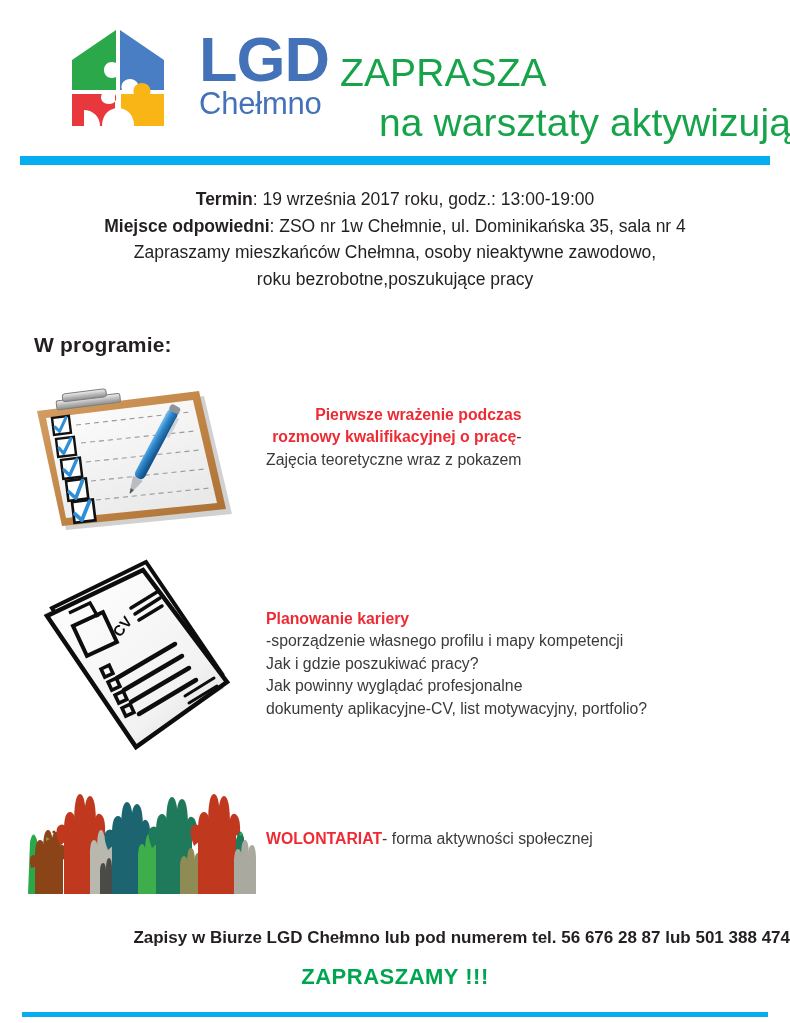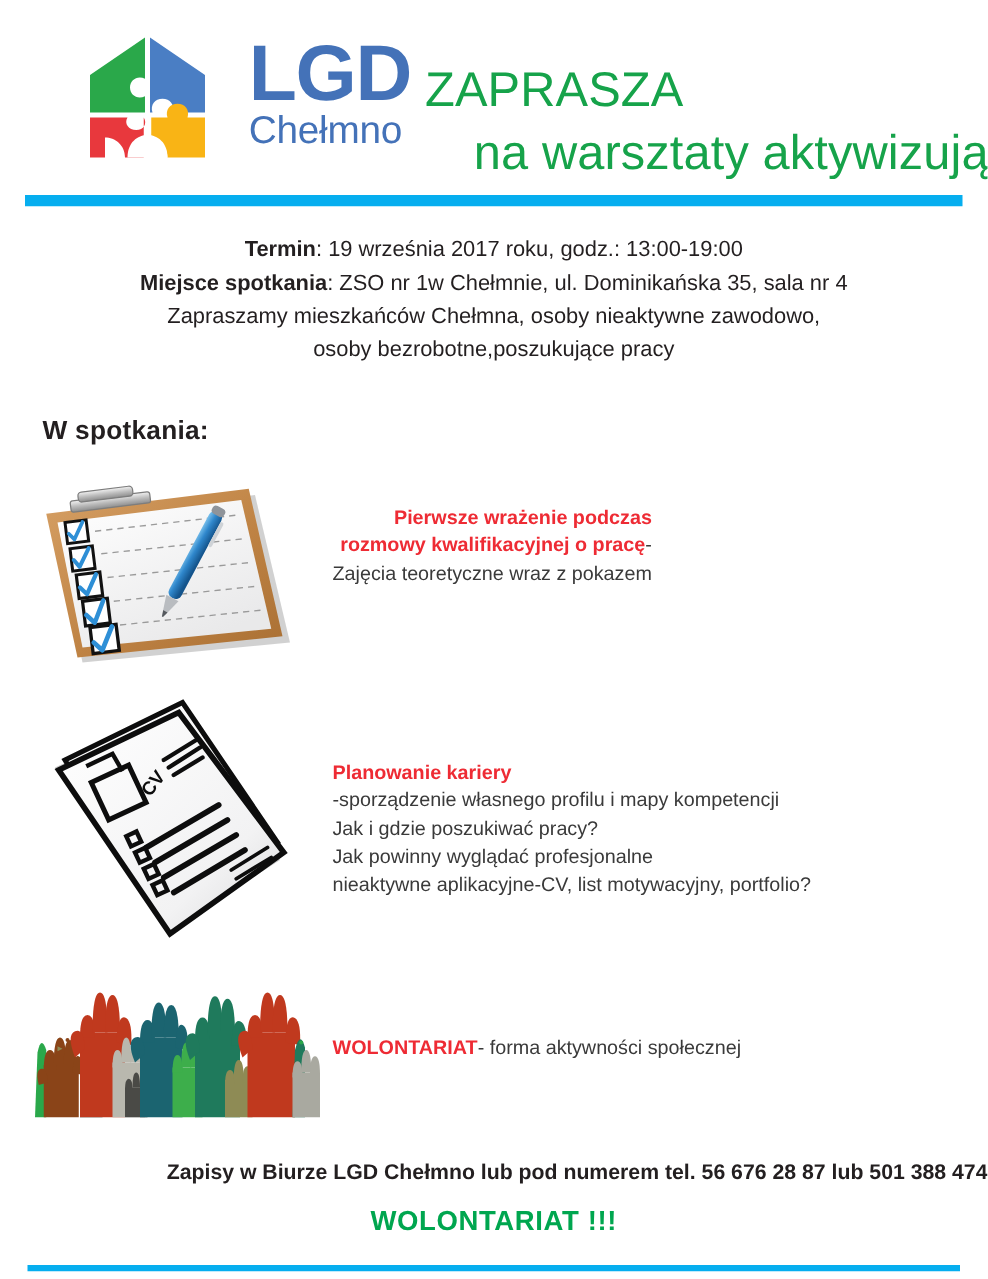--- a/index.html
+++ b/index.html
@@ -174,26 +174,26 @@
   <div class="header-title">
     <div class="l1">ZAPRASZA</div>
     <div class="l2">na warsztaty aktywizujące</div>
   </div>
 </div>
 
 <div class="rule-top"></div>
 
 <div class="info">
   <div><b>Termin</b><span>: 19 września  2017 roku, godz.: 13:00-19:00</span></div>
-  <div><b>Miejsce spotkania</b><span>:  ZSO nr 1w Chełmnie, ul. Dominikańska 35, sala nr 4</span></div>
+  <div><b>Miejsce odpowiedni</b><span>:  ZSO nr 1w Chełmnie, ul. Dominikańska 35, sala nr 4</span></div>
   <div>Zapraszamy mieszkańców Chełmna, osoby nieaktywne zawodowo,</div>
-  <div>osoby bezrobotne,poszukujące pracy</div>
-</div>
-
-<div class="program-heading">W spotkania:</div>
+  <div>roku bezrobotne,poszukujące pracy</div>
+</div>
+
+<div class="program-heading">W programie:</div>
 
 <div class="art-clipboard">
   <svg viewBox="0 0 210 145" width="210" height="145" aria-hidden="true">
     <defs>
       <linearGradient id="boardGrad" x1="0" y1="0" x2="1" y2="1">
         <stop offset="0%" stop-color="#d6a065"></stop>
         <stop offset="55%" stop-color="#bf8344"></stop>
         <stop offset="100%" stop-color="#a96f33"></stop>
       </linearGradient>
       <linearGradient id="paperGrad" x1="0" y1="0" x2="0.6" y2="1">
@@ -321,21 +321,21 @@
       <path d="M161,147 L189,130"></path>
     </g>
   </svg>
 </div>
 
 <div class="sec-text" style="top:608px;">
   <div class="sec-title">Planowanie kariery</div>
   <div>-sporządzenie własnego profilu i mapy kompetencji</div>
   <div>Jak  i gdzie poszukiwać pracy?</div>
   <div>Jak powinny wyglądać profesjonalne</div>
-  <div>nieaktywne aplikacyjne-CV, list motywacyjny, portfolio?</div>
+  <div>dokumenty aplikacyjne-CV, list motywacyjny, portfolio?</div>
 </div>
 
 <div class="art-hands">
   <svg viewBox="0 0 228 112" width="228" height="112" aria-hidden="true">
 
     <g>
 
       <g fill="#2aa84a">
         <path d="M2,60 q3,-14 7,-2 l0,54 l-9,0 z"></path>
       </g>
@@ -440,15 +440,15 @@
       </g>
     </g>
   </svg>
 </div>
 
 <div class="sec-text" style="top:828px;">
   <div><span class="sec-title-inline">WOLONTARIAT</span><span>- forma aktywności społecznej</span></div>
 </div>
 
 <div class="footer-signup">Zapisy w Biurze LGD Chełmno  lub  pod numerem tel. 56 676 28 87 lub 501 388 474</div>
-<div class="footer-invite">WOLONTARIAT !!!</div>
+<div class="footer-invite">ZAPRASZAMY !!!</div>
 
 <div class="rule-bottom"></div>
 
 </body></html>

